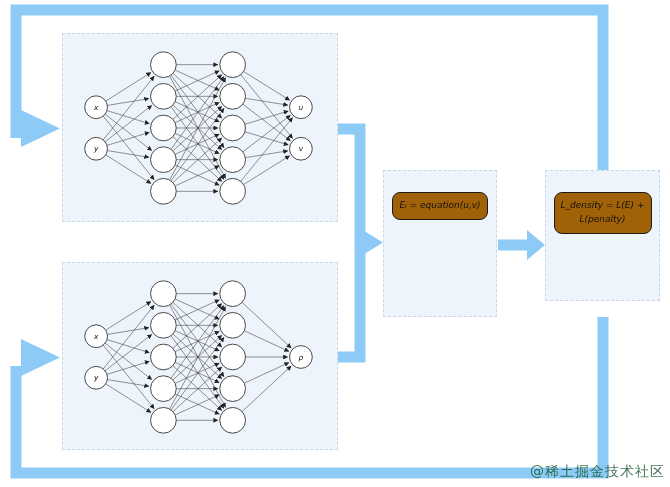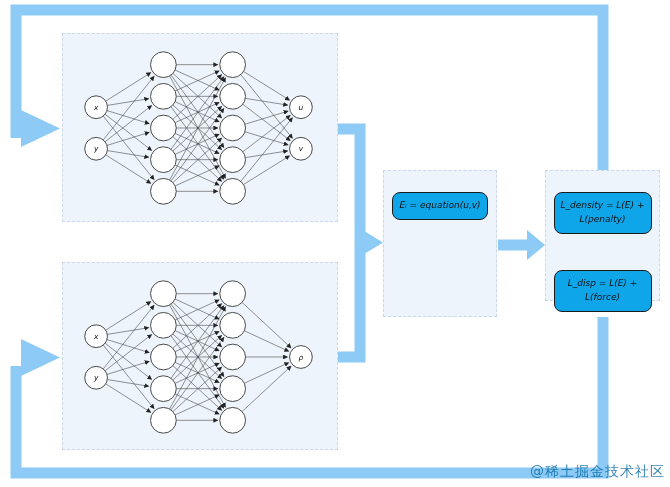--- a/index.html
+++ b/index.html
@@ -11,28 +11,28 @@
   .panel{
     position:absolute;z-index:2;box-sizing:border-box;
     background:#eef4fb;border:1px dashed #c9d7e6;
   }
   .net-panel svg{display:block;width:100%;height:100%;}
   .eq-panel{
     display:flex;flex-direction:column;align-items:center;
     padding-top:21px;gap:36px;
   }
   .eq-box{
-    box-sizing:border-box;background:#0ea5e9;border:1.2px solid #1c1c1c;
+    box-sizing:border-box;background:#a16207;border:1.2px solid #1c1c1c;
     border-radius:8px;padding:6px 6px;max-width:98px;min-width:74px;
     font:italic 9px/1.55 "DejaVu Sans",sans-serif;color:#111;
     text-align:center;white-space:normal;
   }
   .watermark{
     position:absolute;right:5px;bottom:6px;z-index:6;
-    font-size:14px;letter-spacing:1px;color:#0369a1;opacity:.8;
+    font-size:14px;letter-spacing:1px;color:#14532d;opacity:.8;
     font-family:"DejaVu Sans",sans-serif;
   }
 </style>
 </head>
 <body>
 
 <div class="stage">
 
   <svg id="connectors" width="670" height="487">
       <path d="M603,170 L603,10 L16,10 L16,138" fill="none" stroke="#8dcbf6" stroke-width="11" stroke-linejoin="miter"></path>
@@ -195,20 +195,17 @@
   <div class="panel eq-panel" style="left:383px;top:170px;width:114px;height:147px">
     <div class="eq-box">
       <span>Eᵢ = equation(u,v)</span>
     </div>
   </div>
 
   <div class="panel eq-panel" style="left:545px;top:170px;width:115px;height:131px">
     <div class="eq-box">
       <span>L_density = L(E) + L(penalty)</span>
     </div>
-    <div class="eq-box">
-      <span>L_disp = L(E) + L(force)</span>
-    </div>
   </div>
 
   <div class="watermark">@稀土掘金技术社区</div>
 
 </div>
 
 </body></html>

